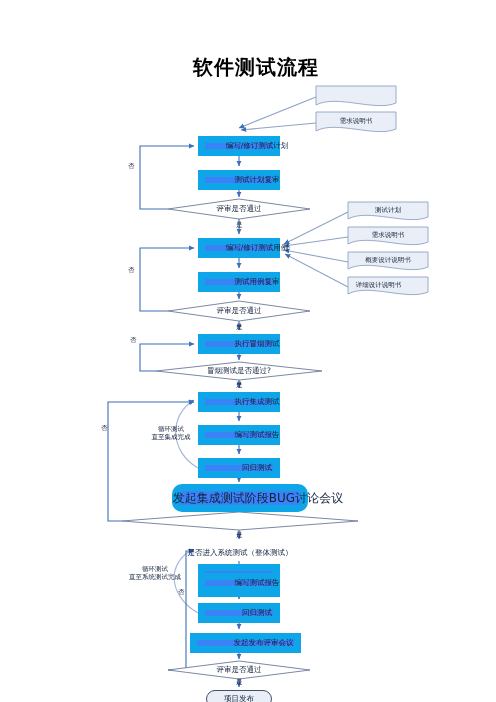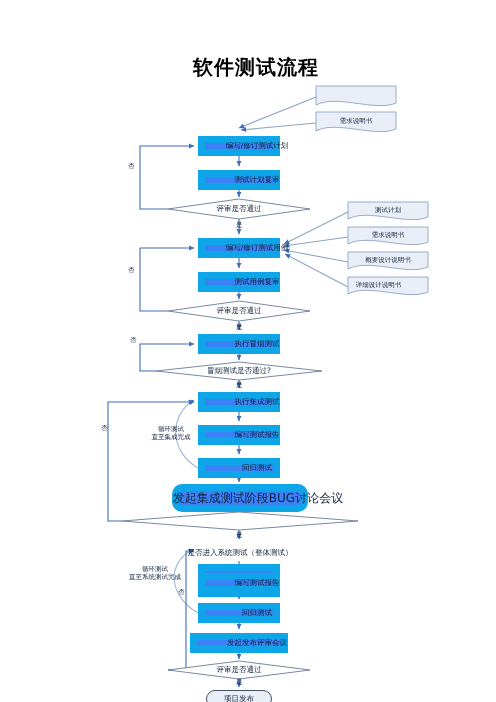--- a/index.html
+++ b/index.html
@@ -136,21 +136,21 @@
   <div class="proc" style="left:198px;top:238px;width:82px;height:20px;">编写/修订测试用例</div>
   <div class="proc" style="left:198px;top:272px;width:82px;height:20px;">测试用例复审</div>
   <div class="proc" style="left:198px;top:334px;width:82px;height:20px;">执行冒烟测试</div>
   <div class="proc" style="left:198px;top:392px;width:82px;height:20px;">执行集成测试</div>
   <div class="proc" style="left:198px;top:425px;width:82px;height:20px;">编写测试报告</div>
   <div class="proc" style="left:198px;top:458px;width:82px;height:20px;">回归测试</div>
   <div class="proc" style="left:172px;top:484px;width:136px;height:28px;font-size:12px;border-radius:10px;">发起集成测试阶段BUG讨论会议</div>
   <div class="proc" style="left:198px;top:564px;width:82px;height:33px;">执行系统测试</div>
   <div class="proc" style="left:198px;top:573px;width:82px;height:20px;">编写测试报告</div>
   <div class="proc" style="left:198px;top:603px;width:82px;height:20px;">回归测试</div>
-  <div class="proc" style="left:190px;top:633px;width:98px;height:20px;">发起发布评审会议</div>
+  <div class="proc" style="left:190px;top:633px;width:111px;height:20px;">发起发布评审会议</div>
 
   <div class="term" style="left:206px;top:690px;width:66px;height:18px;">项目发布</div>
 
   <div class="dectext" style="left:168px;top:199px;width:142px;height:20px;">评审是否通过</div>
   <div class="dectext" style="left:168px;top:301px;width:142px;height:20px;">评审是否通过</div>
   <div class="dectext" style="left:156px;top:362px;width:166px;height:18px;">冒烟测试是否通过?</div>
   <div class="dectext" style="left:122px;top:512px;width:236px;height:18px;margin-top:32px;">是否进入系统测试（整体测试）</div>
   <div class="dectext" style="left:168px;top:661px;width:142px;height:18px;">评审是否通过</div>
 
   <div class="elabel" style="left:128px;top:162px;">否</div>

